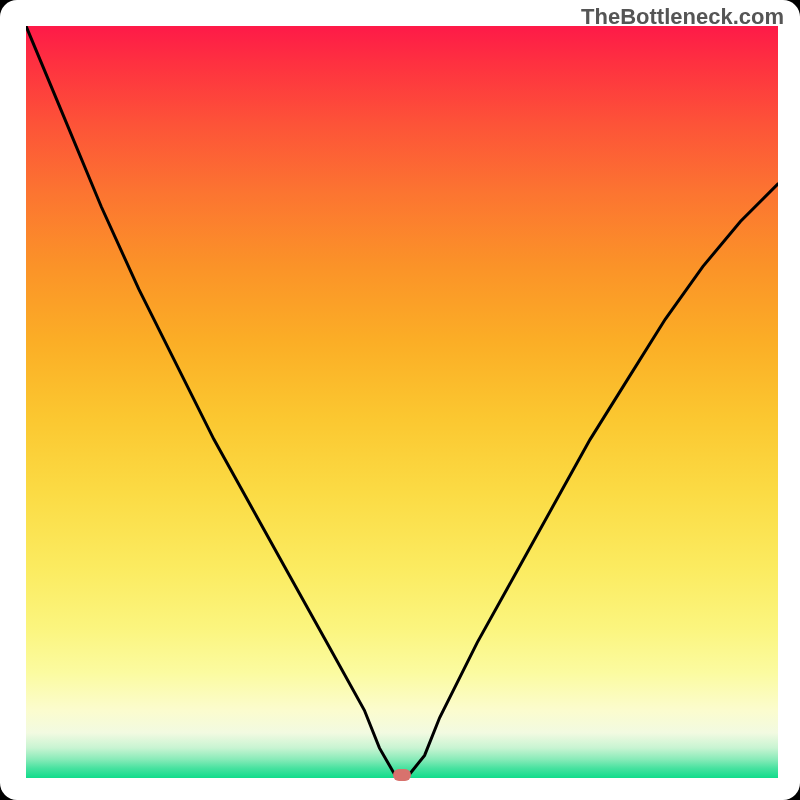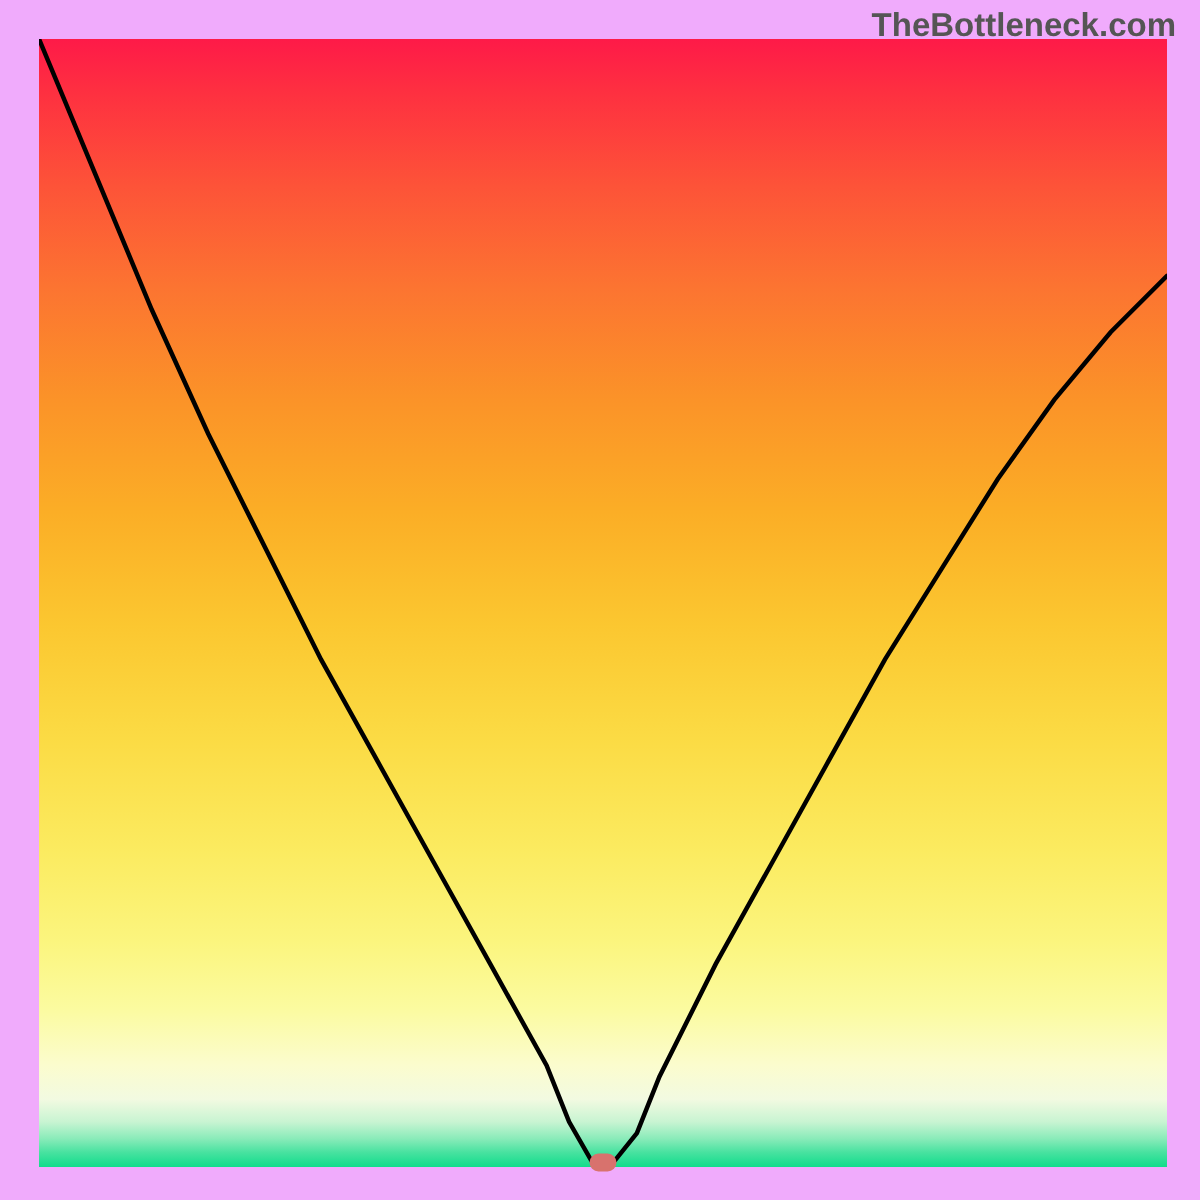--- a/index.html
+++ b/index.html
@@ -7,21 +7,22 @@
     padding: 0;
     background: #000;
     width: 800px;
     height: 800px;
     overflow: hidden;
   }
   .container {
     position: relative;
     width: 800px;
     height: 800px;
-    background: #f0abfc;
+    background: #ffffff;
+    border-radius: 17px;
   }
   .watermark {
     position: absolute;
     top: 4px;
     right: 16px;
     color: #555;
     font-family: Arial, sans-serif;
     font-size: 22px;
     font-weight: bold;
     z-index: 10;

